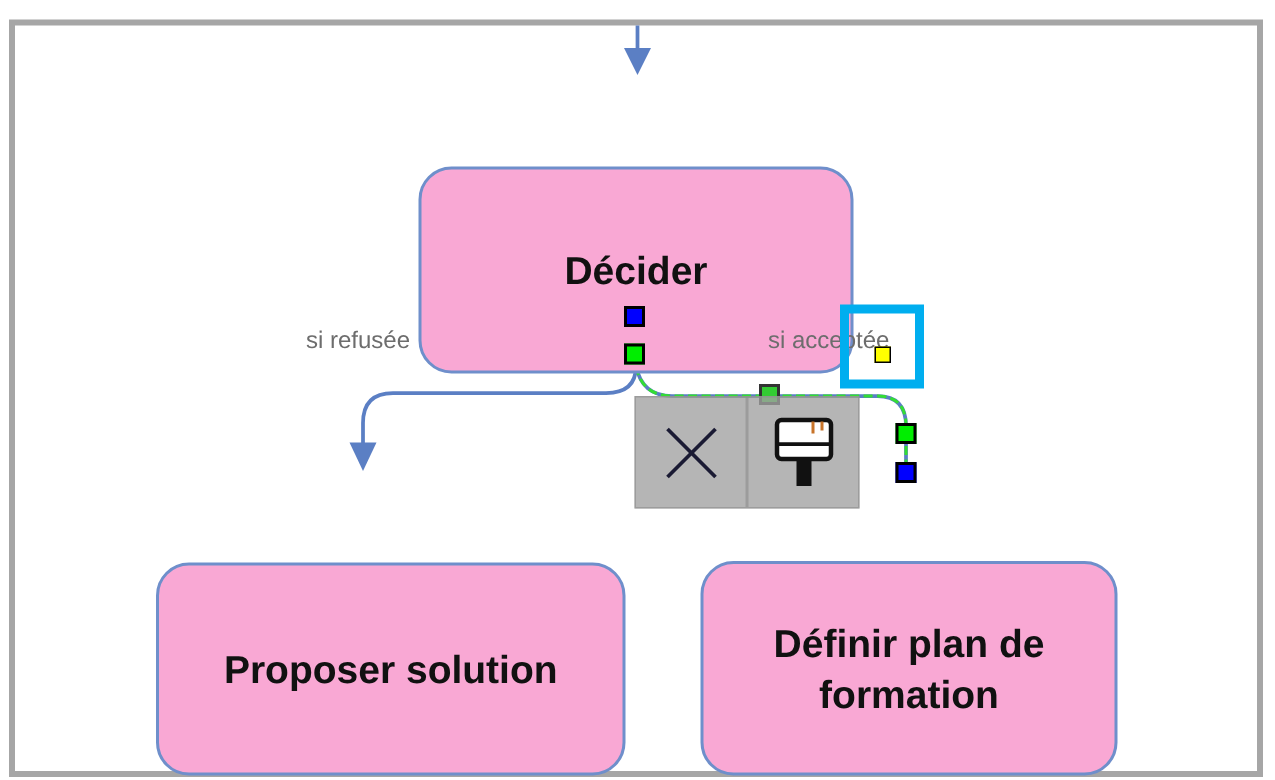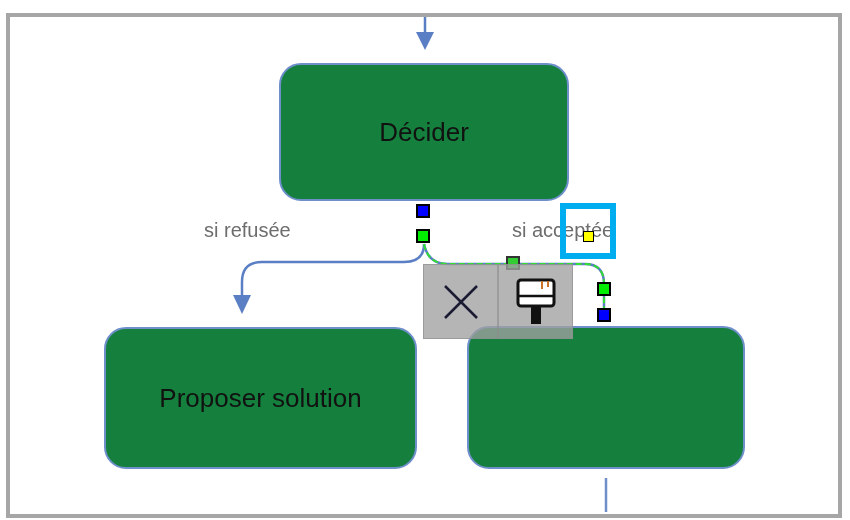--- a/index.html
+++ b/index.html
@@ -1,20 +1,20 @@
 <!DOCTYPE html>
 <html><head>
   <meta charset="utf-8">
   <style>
     html, body { margin: 0; padding: 0; background: #ffffff; }
     body { width: 850px; height: 520px; position: relative; overflow: hidden; font-family: "Liberation Sans", sans-serif; }
     .frame { position: absolute; left: 6px; top: 13px; width: 828px; height: 497px; border: 4px solid #a6a6a6; background: #ffffff; box-sizing: content-box; }
     svg.canvas { position: absolute; left: 0; top: 0; }
-    .node { position: absolute; background: #15803d; border: 2px solid #6f8fcb; border-radius: 22px; box-sizing: border-box; display: flex; align-items: center; justify-content: center; text-align: center; color: #111; font-weight: normal; font-size: 26px; line-height: 34px; }
-    .edge-label { position: absolute; color: #6d6d6d; font-size: 20px; white-space: nowrap; }
+    .node { position: absolute; background: #f9a8d4; border: 2px solid #6f8fcb; border-radius: 22px; box-sizing: border-box; display: flex; align-items: center; justify-content: center; text-align: center; color: #111; font-weight: bold; font-size: 26px; line-height: 34px; margin-top: 48px; }
+    .edge-label { position: absolute; color: #6d6d6d; font-size: 16px; white-space: nowrap; }
     .handle { position: absolute; width: 14px; height: 14px; border: 2px solid #000; box-sizing: border-box; }
     .handle.blue { background: #0000ff; }
     .handle.green { background: #00ee00; }
     .handle.mid { background: #33cc33; border-color: #333; }
     .handle.yellow { width: 11px; height: 11px; background: #ffff00; border: 1.5px solid #000; }
     .toolbar { position: absolute; left: 423px; top: 264px; width: 150px; height: 75px; background: rgba(160,160,160,0.78); display: flex; }
     .tool-btn { width: 75px; height: 75px; display: flex; align-items: center; justify-content: center; box-sizing: border-box; border: 1px solid rgba(140,140,140,0.6); }
     .focus-box { position: absolute; left: 560px; top: 203px; width: 56px; height: 56px; border: 6px solid #00aeef; box-sizing: border-box; }
   </style>
 </head>
@@ -49,20 +49,22 @@
 
 <div class="node" style="left:279px; top:63px; width:290px; height:138px;">
   <span>Décider</span>
 </div>
 
 <div class="node" style="left:104px; top:327px; width:313px; height:142px;">
   <span>Proposer solution</span>
 </div>
 
 <div class="node" style="left:467px; top:326px; width:278px; height:143px; flex-direction:column;">
+  <span>Définir plan de</span>
+  <span>formation</span>
 </div>
 
 <div class="edge-label" style="left:204px; top:219px;">si refusée</div>
 <div class="edge-label" style="left:512px; top:219px;">si acceptée</div>
 
 <div class="handle blue" style="left:416px; top:204px;"></div>
 <div class="handle green" style="left:416px; top:229px;"></div>
 <div class="handle mid" style="left:506px; top:256px;"></div>
 <div class="handle green" style="left:597px; top:282px;"></div>
 <div class="handle blue" style="left:597px; top:308px;"></div>

